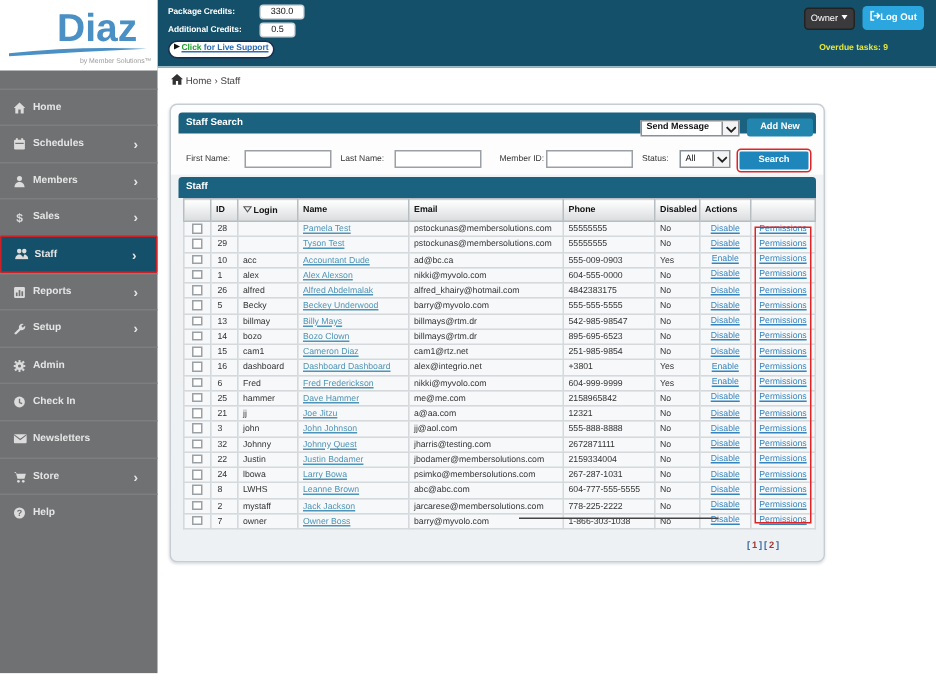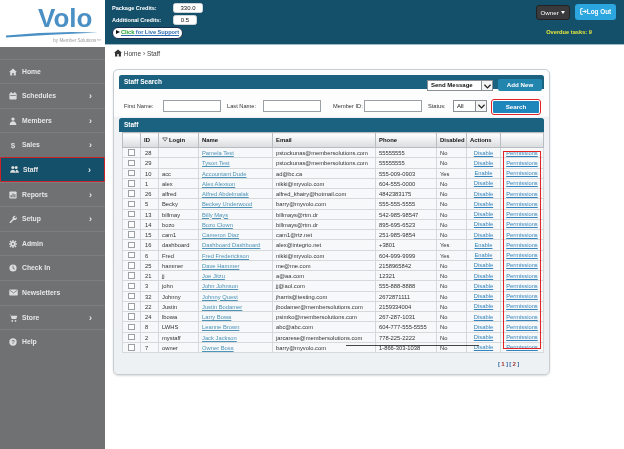--- a/index.html
+++ b/index.html
@@ -181,21 +181,21 @@
         <span class="arr">›</span>
       </div>
 <div class="mi" style="top:329.2px">
         <svg width="8" height="8" viewBox="0 0 10 10">
           <circle cx="5" cy="5" r="4.6" fill="#dcdcdc"></circle>
           <text x="5" y="7.6" font-size="7.5" font-weight="bold" text-anchor="middle" fill="#6F7173" font-family="Liberation Sans">?</text>
         </svg>
         <span class="ml">Help</span>
       </div>
     <div id="logo">
-      <div style="position:absolute;left:38px;top:3px;font-size:26px;font-weight:bold;color:#4a90c4;">Volo</div>
+      <div style="position:absolute;left:38px;top:3px;font-size:26px;font-weight:bold;color:#4a90c4;">Diaz</div>
       <svg style="position:absolute;left:4px;top:29px;" width="96" height="10" viewBox="0 0 96 10">
           <path d="M2 6.5 Q 48 1.5 94 3.5 Q 48 5.5 2 8.5 Z" fill="#4a90c4"></path>
         </svg>
       <div style="position:absolute;right:4px;top:37.5px;font-size:4.6px;color:#9a9a9a;">by Member Solutions™</div>
     </div>
   </div>
 
   <div id="crumb"><svg width="8" height="8" viewBox="0 0 10 9" style="vertical-align:-1px">
         <path d="M5 0 L10 4.2 L8.7 4.2 L8.7 8.8 L5.9 8.8 L5.9 5.8 L4.1 5.8 L4.1 8.8 L1.3 8.8 L1.3 4.2 L0 4.2 Z" fill="#333"></path>
       </svg>&nbsp;Home › Staff</div>

